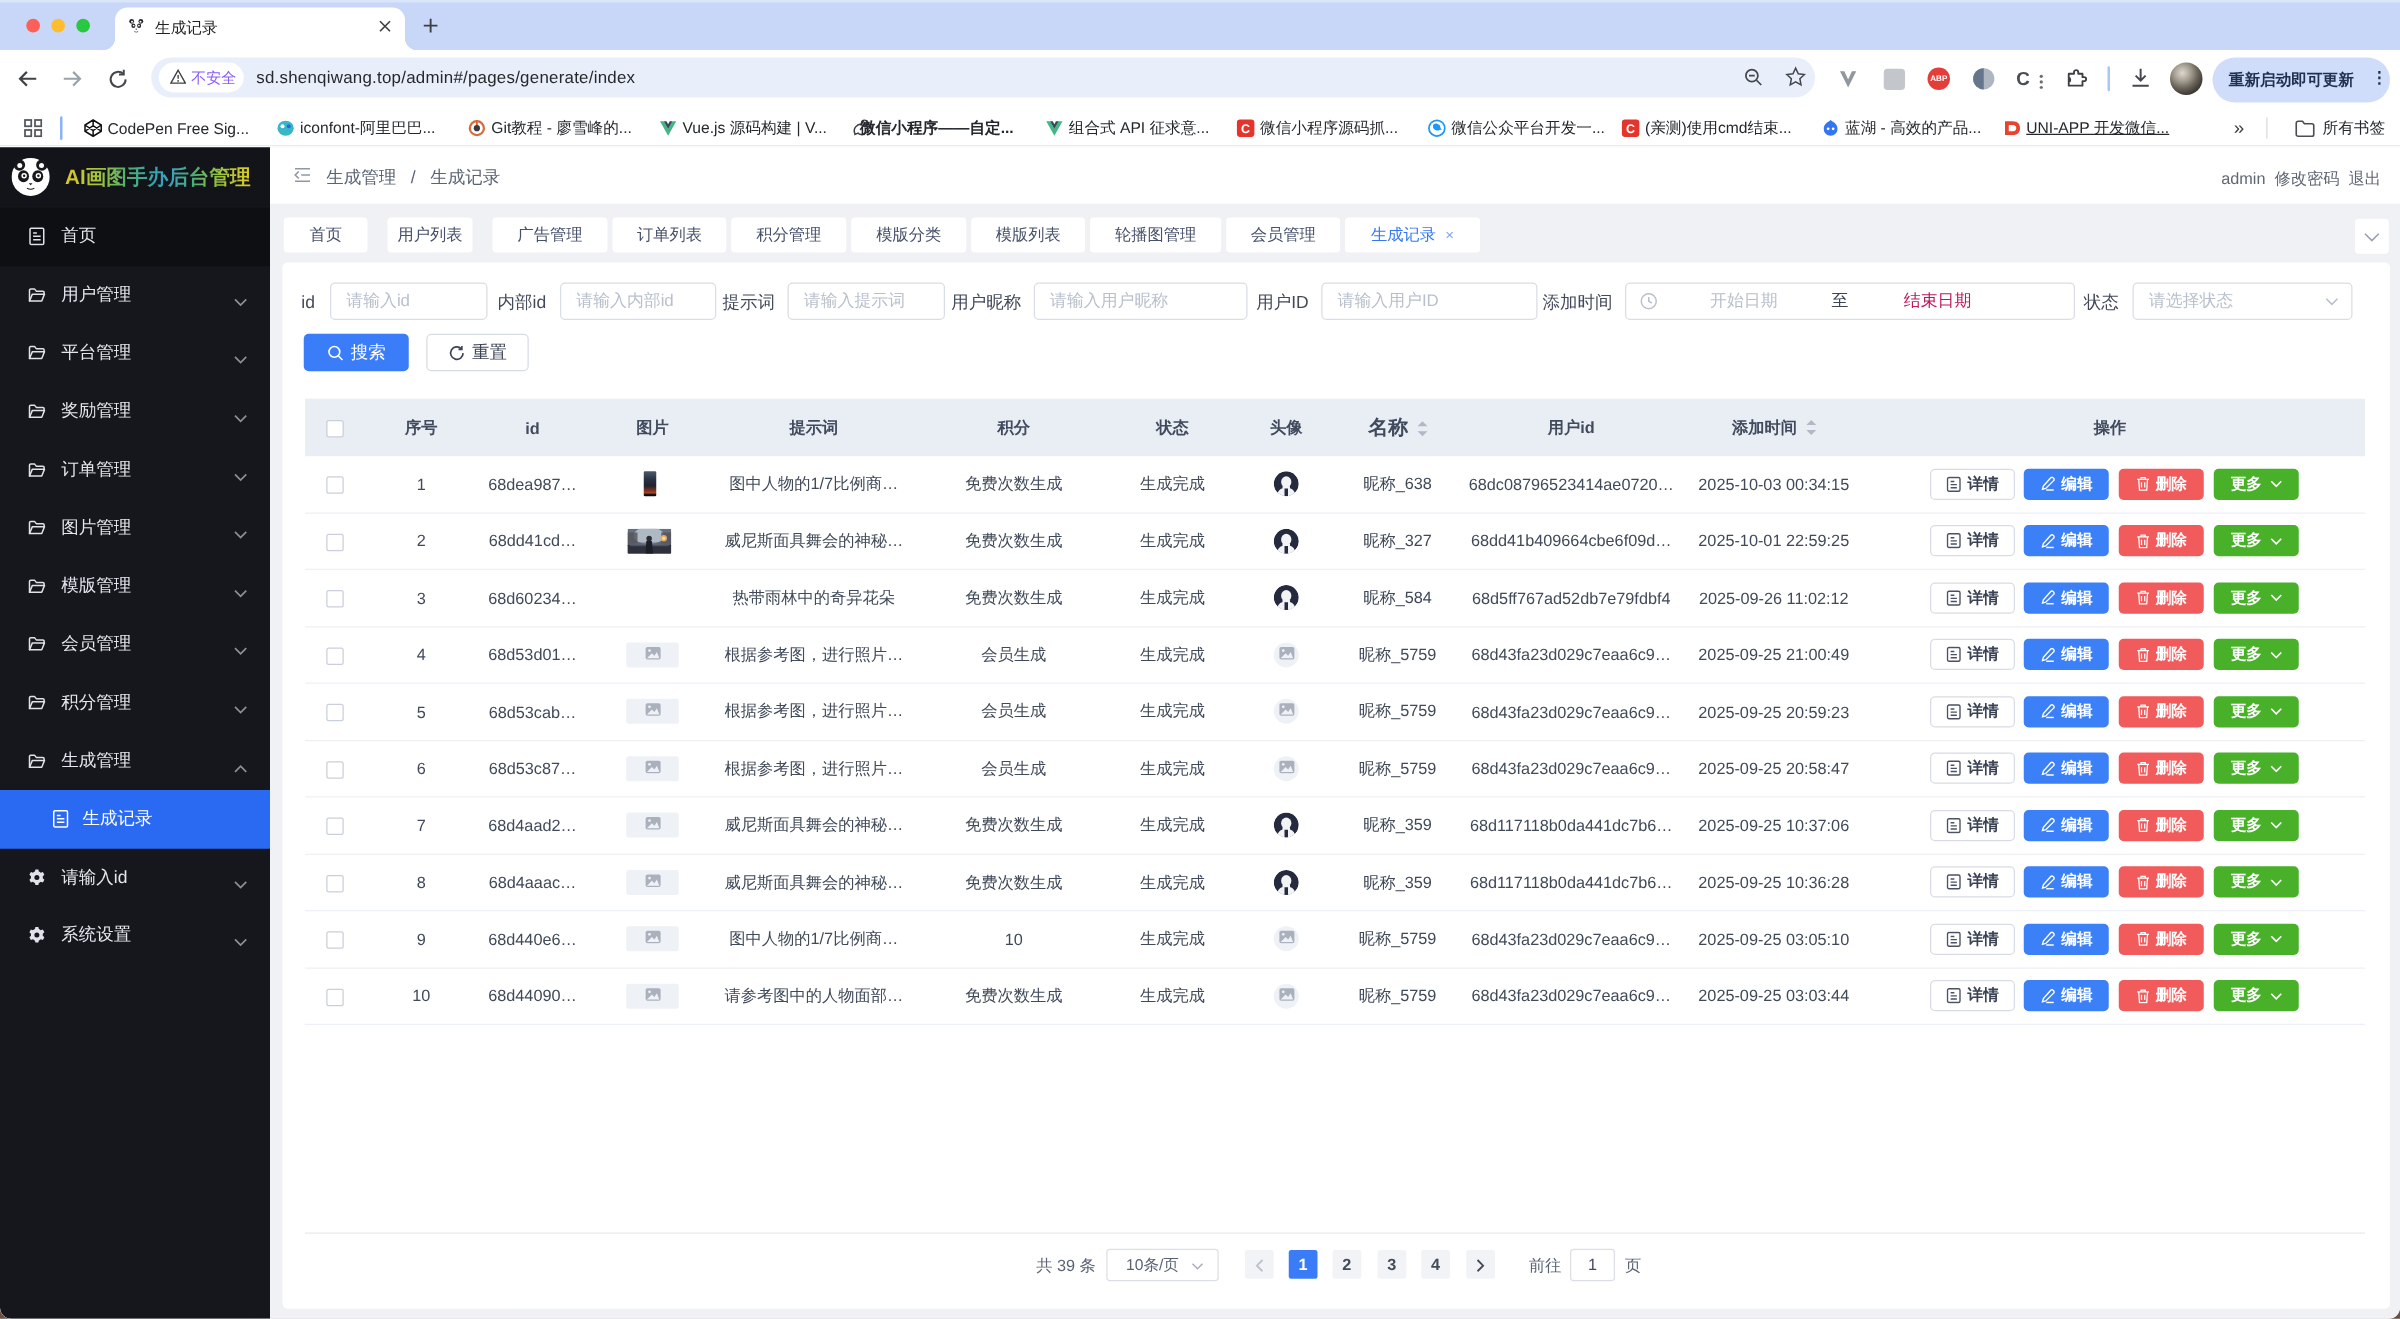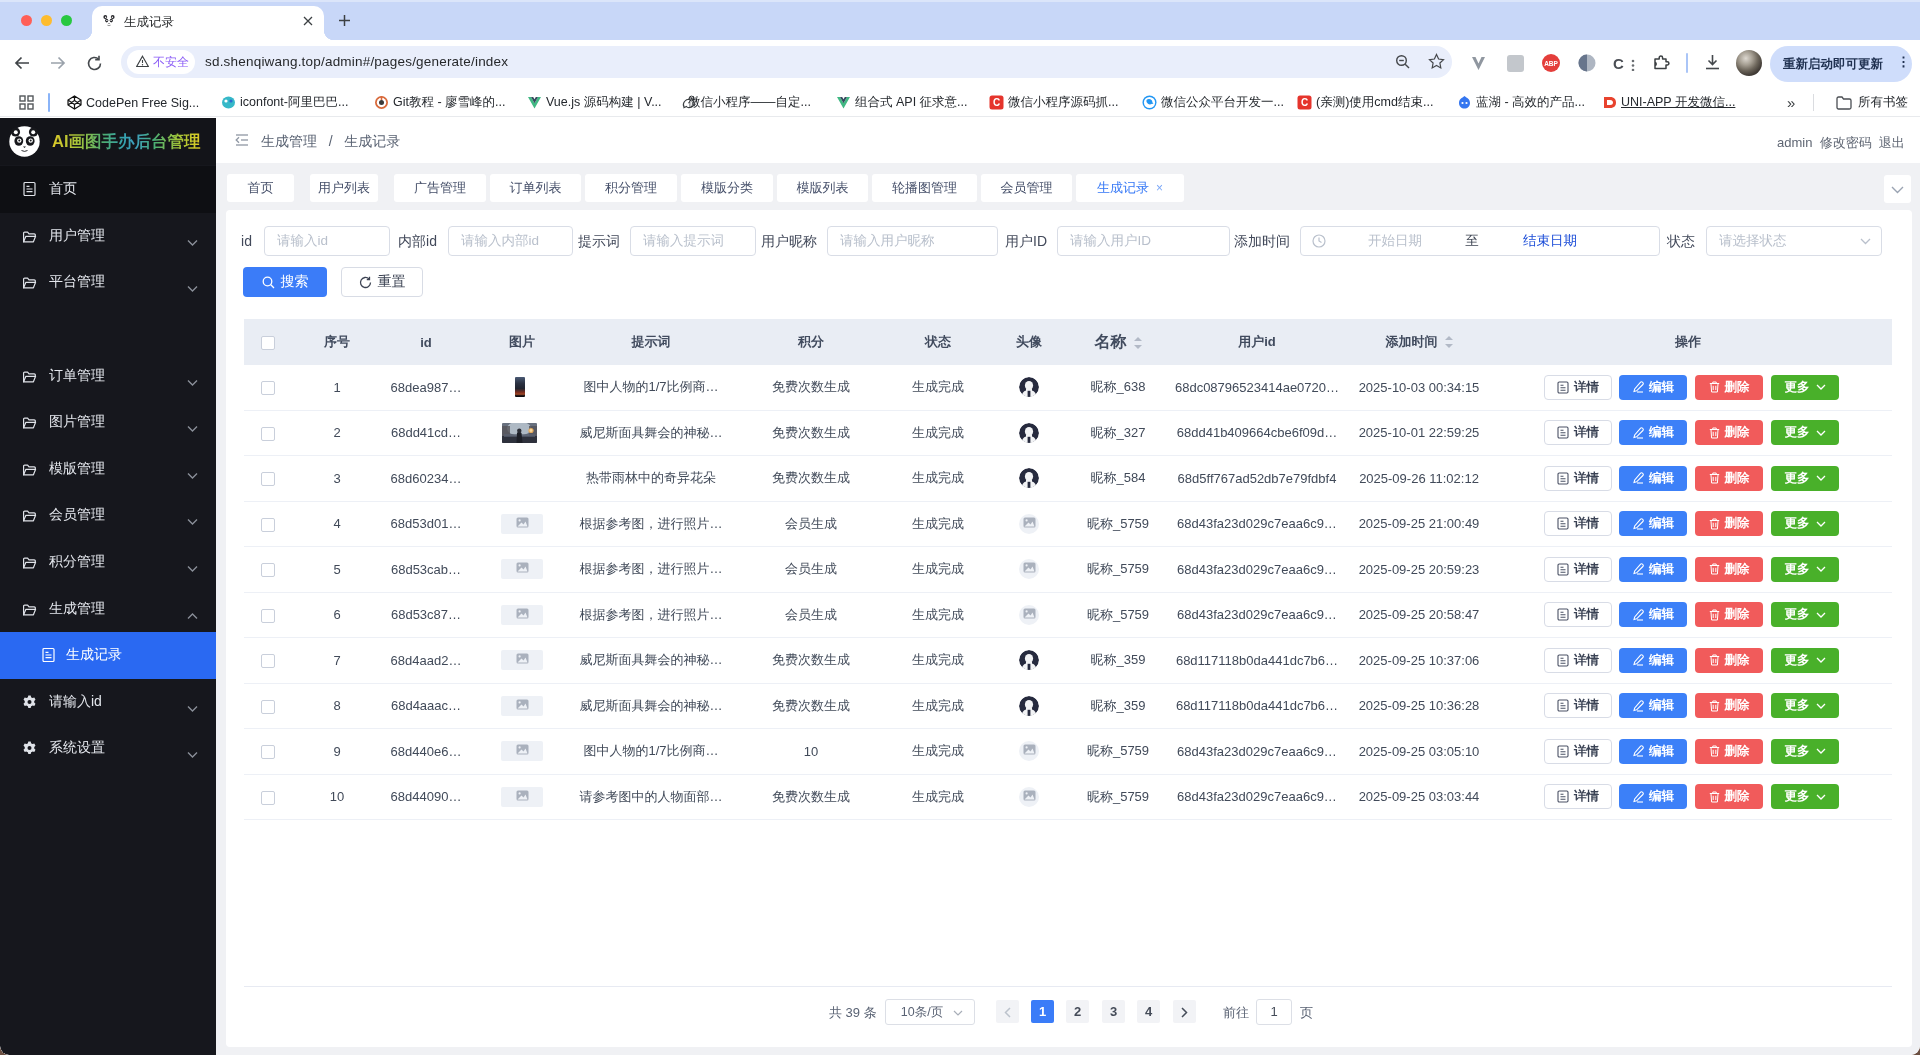--- a/index.html
+++ b/index.html
@@ -157,21 +157,21 @@
 <div class="abs" style="left:527px;top:7px;"><svg width="15" height="15" viewBox="0 0 15 15">
           <path d="M1 2 L7.5 13.5 L14 2 H11 L7.5 8.2 L4 2 Z" fill="#41b883"></path>
           <path d="M4 2 L7.5 8.2 L11 2 H8.8 L7.5 4.3 L6.2 2 Z" fill="#35495e"></path>
         </svg></div>
 <div class="bm" style="left:546px;">Vue.js 源码构建 | V...</div>
 <div class="abs" style="left:681px;top:7px;"><svg width="15" height="15" viewBox="0 0 15 15">
           <path d="M3 12 Q1.5 9 3.5 6.5 Q6 3.5 10 4.5 Q13.5 5.5 13 9 Q12.5 12 9 12.5 Q6.5 13 5.5 11.5 L3 12.5 Z" fill="none" stroke="#3c4043" stroke-width="1.2"></path>
           <circle cx="10.5" cy="3.5" r="2.4" fill="#fff" stroke="#3c4043" stroke-width="1"></circle>
           <path d="M9.5 3.5 h2 M10.5 2.5 v2" stroke="#3c4043" stroke-width="0.9"></path>
         </svg></div>
-<div class="bm" style="left:688px;">微信小程序——自定...</div>
+<div class="bm" style="left:688px;font-weight:bold;">微信小程序——自定...</div>
 <div class="abs" style="left:836px;top:7px;"><svg width="15" height="15" viewBox="0 0 15 15">
           <path d="M1 2 L7.5 13.5 L14 2 H11 L7.5 8.2 L4 2 Z" fill="#41b883"></path>
           <path d="M4 2 L7.5 8.2 L11 2 H8.8 L7.5 4.3 L6.2 2 Z" fill="#35495e"></path>
         </svg></div>
 <div class="bm" style="left:855px;">组合式 API 征求意...</div>
 <div class="abs" style="left:989px;top:7px;"><svg width="15" height="15" viewBox="0 0 15 15">
           <rect x="0.5" y="0.5" width="14" height="14" rx="2.5" fill="#e5342c"></rect>
           <text x="7.5" y="11" font-size="10" font-weight="bold" fill="#fff" text-anchor="middle" font-family="Liberation Sans">C</text>
         </svg></div>
 <div class="bm" style="left:1008px;">微信小程序源码抓...</div>
@@ -239,20 +239,30 @@
 <span class="abs" style="left:187px;top:50%;transform:translateY(-50%);height:7px;"><svg width="11" height="7" viewBox="0 0 11 7">
             <path d="M1 1 L5.5 5.5 L10 1" fill="none" stroke="#8a8f99" stroke-width="1.4"></path>
           </svg></span>
 </div>
 <div class="mi" style="top:141.2px;">
 <span class="abs" style="left:22px;top:50%;transform:translateY(-50%);height:13px;"><svg width="15" height="13" viewBox="0 0 15 13">
             <path d="M1.6 11.3 V2.6 a1 1 0 0 1 1 -1 h3 l1.4 1.8 h5.3 a1 1 0 0 1 1 1 v1.4" fill="none" stroke="#dfe2e8" stroke-width="1.2" stroke-linecap="round" stroke-linejoin="round"></path>
             <path d="M1.6 11.3 L3.9 5.8 h9.7 l-2.2 5.5 z" fill="none" stroke="#dfe2e8" stroke-width="1.2" stroke-linejoin="round"></path>
           </svg></span>
 <span class="t">平台管理</span>
+<span class="abs" style="left:187px;top:50%;transform:translateY(-50%);height:7px;"><svg width="11" height="7" viewBox="0 0 11 7">
+            <path d="M1 1 L5.5 5.5 L10 1" fill="none" stroke="#8a8f99" stroke-width="1.4"></path>
+          </svg></span>
+</div>
+<div class="mi" style="top:187.8px;">
+<span class="abs" style="left:22px;top:50%;transform:translateY(-50%);height:13px;"><svg width="15" height="13" viewBox="0 0 15 13">
+            <path d="M1.6 11.3 V2.6 a1 1 0 0 1 1 -1 h3 l1.4 1.8 h5.3 a1 1 0 0 1 1 1 v1.4" fill="none" stroke="#dfe2e8" stroke-width="1.2" stroke-linecap="round" stroke-linejoin="round"></path>
+            <path d="M1.6 11.3 L3.9 5.8 h9.7 l-2.2 5.5 z" fill="none" stroke="#dfe2e8" stroke-width="1.2" stroke-linejoin="round"></path>
+          </svg></span>
+<span class="t">奖励管理</span>
 <span class="abs" style="left:187px;top:50%;transform:translateY(-50%);height:7px;"><svg width="11" height="7" viewBox="0 0 11 7">
             <path d="M1 1 L5.5 5.5 L10 1" fill="none" stroke="#8a8f99" stroke-width="1.4"></path>
           </svg></span>
 </div>
 <div class="mi" style="top:234.4px;">
 <span class="abs" style="left:22px;top:50%;transform:translateY(-50%);height:13px;"><svg width="15" height="13" viewBox="0 0 15 13">
             <path d="M1.6 11.3 V2.6 a1 1 0 0 1 1 -1 h3 l1.4 1.8 h5.3 a1 1 0 0 1 1 1 v1.4" fill="none" stroke="#dfe2e8" stroke-width="1.2" stroke-linecap="round" stroke-linejoin="round"></path>
             <path d="M1.6 11.3 L3.9 5.8 h9.7 l-2.2 5.5 z" fill="none" stroke="#dfe2e8" stroke-width="1.2" stroke-linejoin="round"></path>
           </svg></span>
 <span class="t">订单管理</span>
@@ -376,21 +386,21 @@
 <div class="abs" style="left:927px;top:226px;width:120px;height:30px;line-height:30px;text-align:right;font-size:14px;color:#42495a;font-weight:500;">用户ID</div>
 <div class="abs" style="left:1057px;top:226px;width:173px;height:30px;border:1px solid #d9dde6;border-radius:4px;background:#fff;font-size:13.5px;color:#b9c0cc;line-height:28px;padding-left:12px;">请输入用户ID</div>
 <div class="abs" style="left:1170px;top:226px;width:120px;height:30px;line-height:30px;text-align:right;font-size:14px;color:#42495a;font-weight:500;">添加时间</div>
 <div class="abs" style="left:1300px;top:226px;width:360px;height:30px;border:1px solid #d9dde6;border-radius:4px;background:#fff;"></div>
 <svg class="abs" style="left:1312px;top:234px;" width="14" height="14" viewBox="0 0 14 14">
       <circle cx="7" cy="7" r="6" fill="none" stroke="#b9c0cc" stroke-width="1.2"></circle>
       <path d="M7 3.5 V7 L9.5 8.5" fill="none" stroke="#b9c0cc" stroke-width="1.2"></path>
     </svg>
 <div class="abs" style="left:1340px;top:226px;width:110px;height:30px;line-height:30px;text-align:center;font-size:13.5px;color:#b9c0cc;">开始日期</div>
 <div class="abs" style="left:1462px;top:226px;width:20px;height:30px;line-height:30px;text-align:center;font-size:13.5px;color:#3d4452;">至</div>
-<div class="abs" style="left:1495px;top:226px;width:110px;height:18px;line-height:30px;text-align:center;font-size:13.5px;color:#1d4ed8;">结束日期</div>
+<div class="abs" style="left:1495px;top:226px;width:110px;height:18px;line-height:30px;text-align:center;font-size:13.5px;color:#be185d;">结束日期</div>
 <div class="abs" style="left:1575px;top:226px;width:120px;height:30px;line-height:30px;text-align:right;font-size:14px;color:#42495a;font-weight:500;">状态</div>
 <div class="abs" style="left:1706px;top:226px;width:176px;height:30px;border:1px solid #d9dde6;border-radius:4px;background:#fff;font-size:13.5px;color:#b9c0cc;line-height:28px;padding-left:12px;">请选择状态</div>
 <svg class="abs" style="left:1860px;top:238px;" width="11" height="7" viewBox="0 0 11 7">
       <path d="M1 1 L5.5 5.5 L10 1" fill="none" stroke="#b9c0cc" stroke-width="1.3"></path>
     </svg>
 <div class="abs" style="left:243px;top:267px;width:84px;height:30px;border-radius:4px;background:#3b7cf8;color:#fff;display:flex;align-items:center;justify-content:center;font-size:14px;">
 <svg width="13" height="13" viewBox="0 0 13 13" style="margin-right:6px;">
         <circle cx="5.5" cy="5.5" r="4.3" fill="none" stroke="#fff" stroke-width="1.3"></circle>
         <path d="M8.8 8.8 L12 12" stroke="#fff" stroke-width="1.3"></path>
       </svg>搜索</div>

